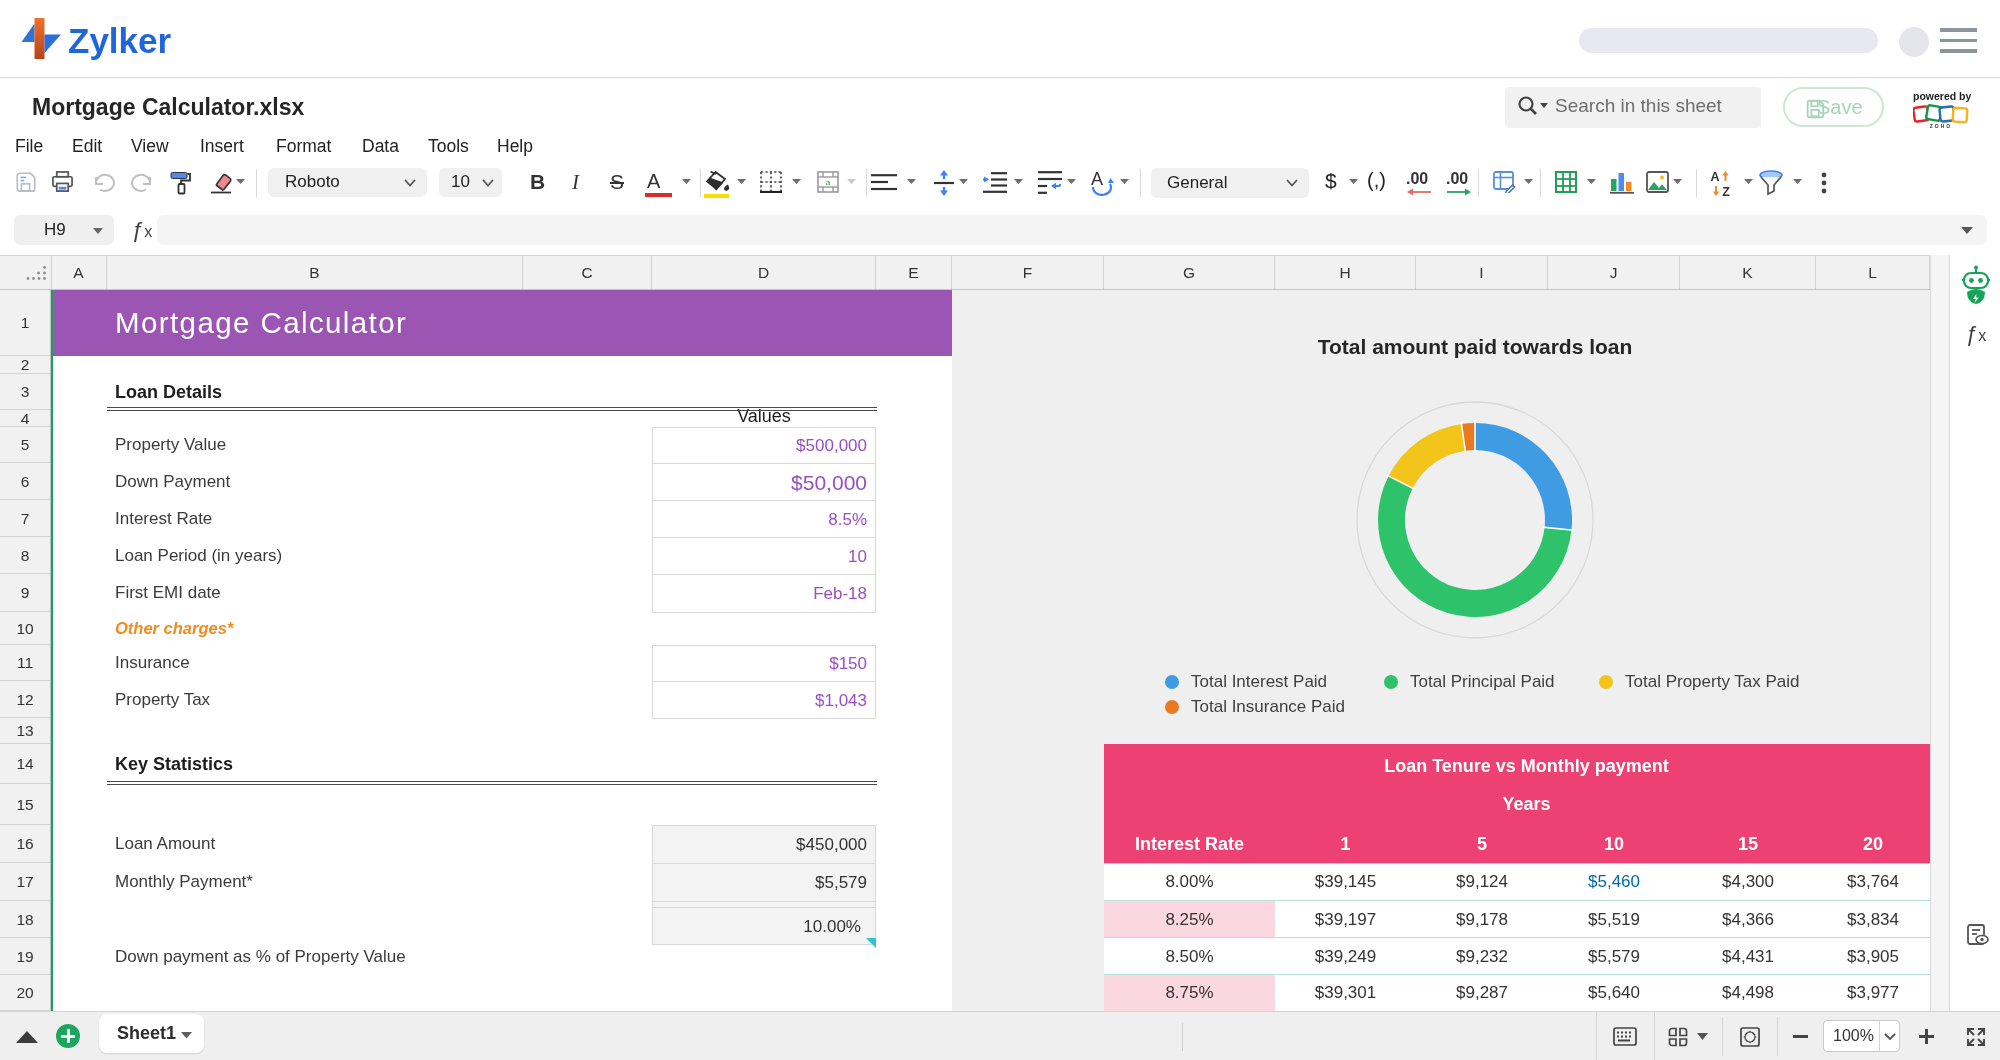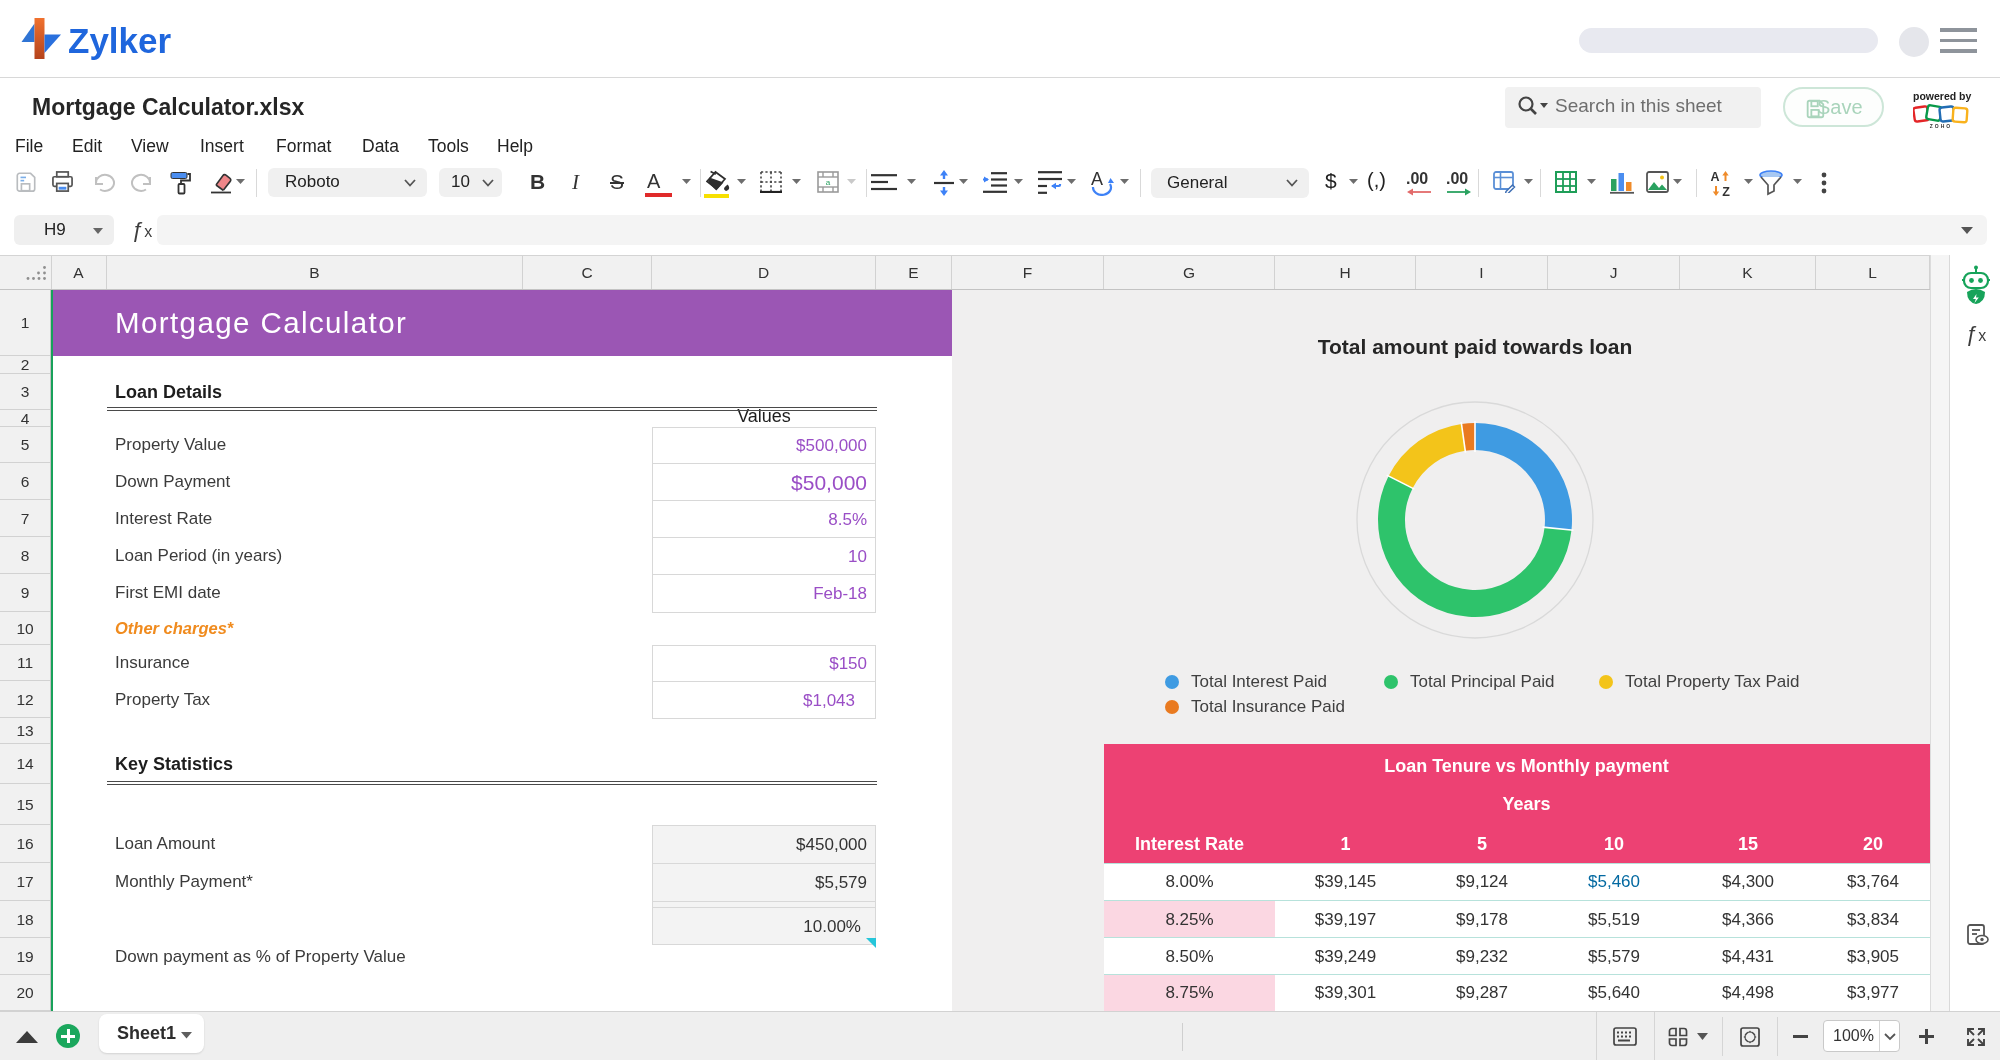--- a/index.html
+++ b/index.html
@@ -384,21 +384,21 @@
 <div class="ab" style="left:115px;top:570px;height:38px;line-height:38px;font-size:17px;color:#3b3b3b;font-weight:normal;font-style:normal;">Loan Amount</div>
 <div class="ab" style="left:115px;top:608px;height:38px;line-height:38px;font-size:17px;color:#3b3b3b;font-weight:normal;font-style:normal;">Monthly Payment*</div>
 <div class="ab" style="left:115px;top:683px;height:37px;line-height:37px;font-size:17px;color:#3b3b3b;font-weight:normal;font-style:normal;">Down payment as % of Property Value</div>
 <div class="ab" style="left:115px;top:357px;height:33px;line-height:33px;font-size:16.5px;color:#f08b1e;font-weight:bold;font-style:italic;">Other charges*</div>
 <div class="ab" style="left:652px;top:172px;width:224px;height:37px;background:#fff;border:1px solid #d8d8d8;line-height:36px;font-size:17px;color:#9a4ec6;text-align:right;padding-right:8px;">$500,000</div>
 <div class="ab" style="left:652px;top:208px;width:224px;height:38px;background:#fff;border:1px solid #d8d8d8;line-height:37px;font-size:21px;color:#9a4ec6;text-align:right;padding-right:8px;">$50,000</div>
 <div class="ab" style="left:652px;top:245px;width:224px;height:38px;background:#fff;border:1px solid #d8d8d8;line-height:37px;font-size:17px;color:#9a4ec6;text-align:right;padding-right:8px;">8.5%</div>
 <div class="ab" style="left:652px;top:282px;width:224px;height:38px;background:#fff;border:1px solid #d8d8d8;line-height:37px;font-size:17px;color:#9a4ec6;text-align:right;padding-right:8px;">10</div>
 <div class="ab" style="left:652px;top:319px;width:224px;height:39px;background:#fff;border:1px solid #d8d8d8;line-height:38px;font-size:17px;color:#9a4ec6;text-align:right;padding-right:8px;">Feb-18</div>
 <div class="ab" style="left:652px;top:390px;width:224px;height:37px;background:#fff;border:1px solid #d8d8d8;line-height:36px;font-size:17px;color:#9a4ec6;text-align:right;padding-right:8px;">$150</div>
-<div class="ab" style="left:652px;top:426px;width:224px;height:38px;background:#fff;border:1px solid #d8d8d8;line-height:37px;font-size:17px;color:#9a4ec6;text-align:right;padding-right:20px;">$1,043</div>
+<div class="ab" style="left:652px;top:426px;width:224px;height:38px;background:#fff;border:1px solid #d8d8d8;line-height:37px;font-size:17px;color:#9a4ec6;text-align:right;padding-right:8px;">$1,043</div>
 <div class="ab" style="left:652px;top:570px;width:224px;height:55px;background:#f3f3f3;border:1px solid #d8d8d8;line-height:38px;font-size:17px;color:#333;text-align:right;padding-right:8px;">$450,000</div>
 <div class="ab" style="left:652px;top:608px;width:224px;height:39px;background:#f3f3f3;border:1px solid #d8d8d8;line-height:38px;font-size:17px;color:#333;text-align:right;padding-right:8px;">$5,579</div>
 <div class="ab" style="left:652px;top:646px;width:224px;height:38px;background:#f3f3f3;border:1px solid #d8d8d8;line-height:37px;font-size:17px;color:#333;text-align:right;padding-right:8px;">$6,772</div>
 <div class="ab" style="left:652px;top:652px;width:224px;height:38px;background:#f3f3f3;border:1px solid #d8d8d8;line-height:37px;font-size:17px;color:#333;text-align:right;padding-right:14px;">10.00%</div>
 <svg class="ab" style="left:866px;top:683px" width="10" height="10">
       <polygon points="0,0 10,0 10,10" fill="#26c6da"></polygon>
     </svg>
 <div class="ab" style="left:1175px;top:80px;width:600px;text-align:center;font-size:21px;font-weight:bold;color:#262626;">Total amount paid towards loan</div>
 <svg class="ab" style="left:1325px;top:115px" width="300" height="300">
       <circle cx="150" cy="150" r="118" fill="none" stroke="#d9d9d9" stroke-width="1.3"></circle>

